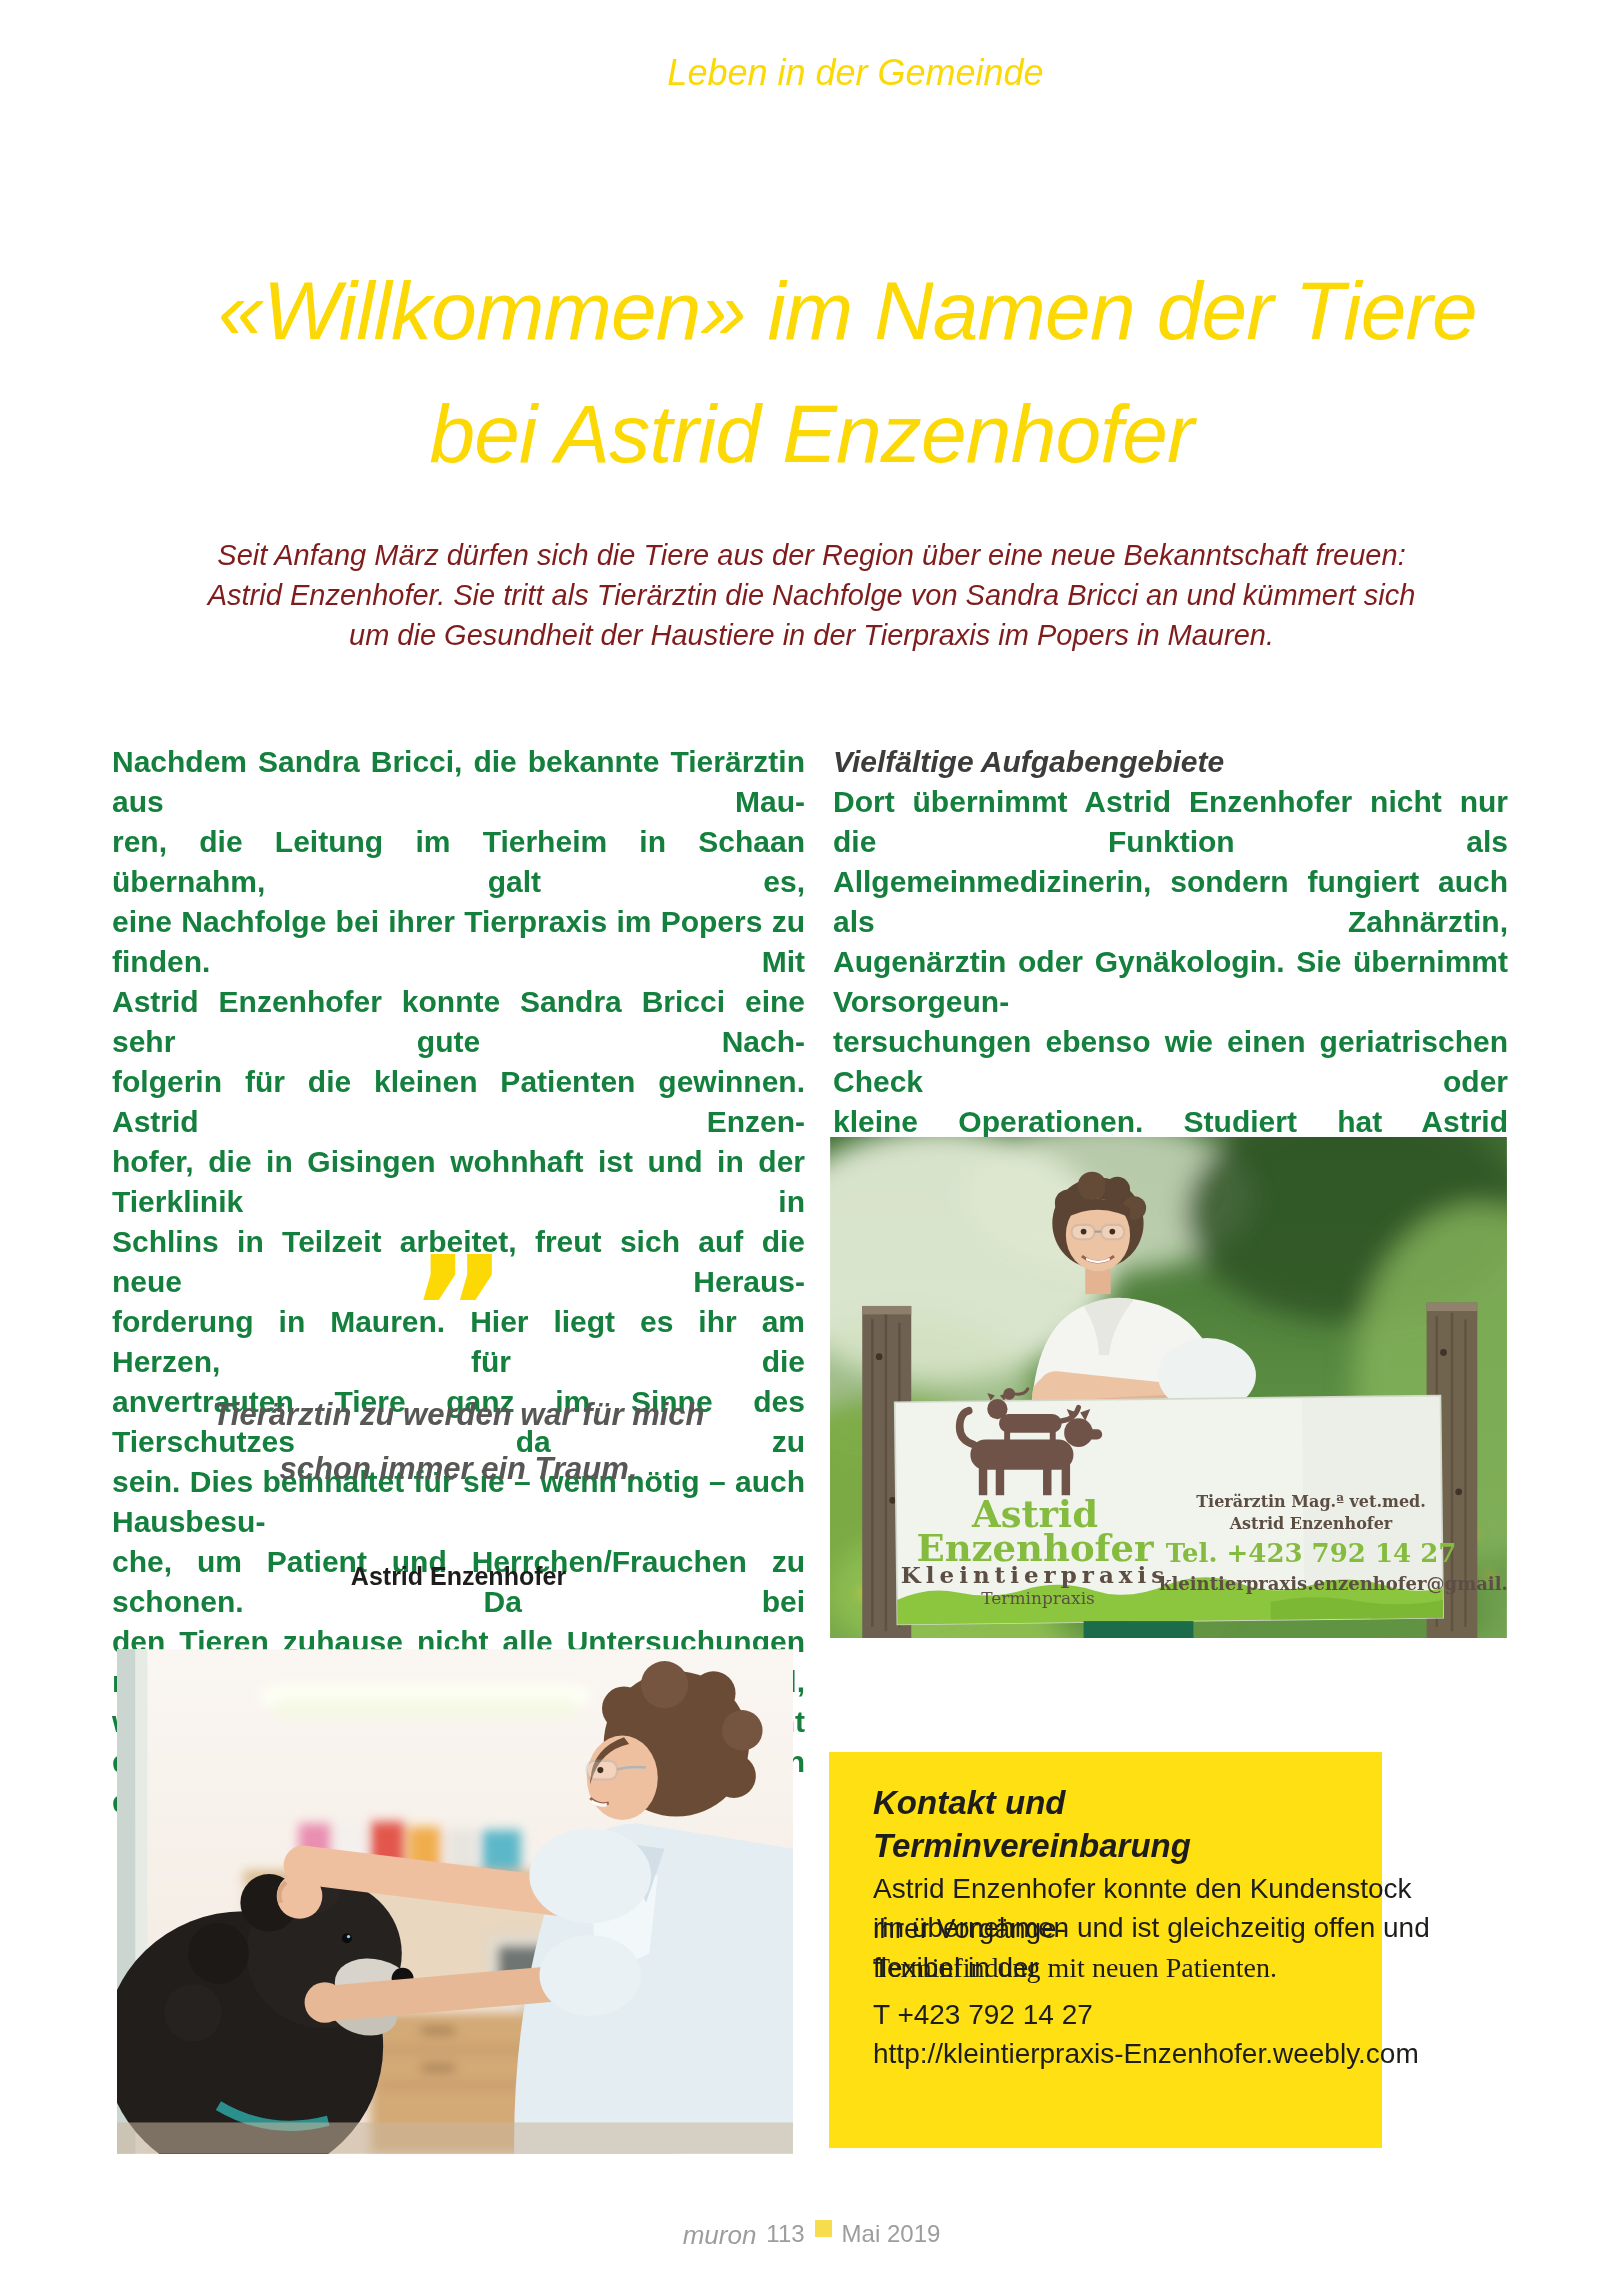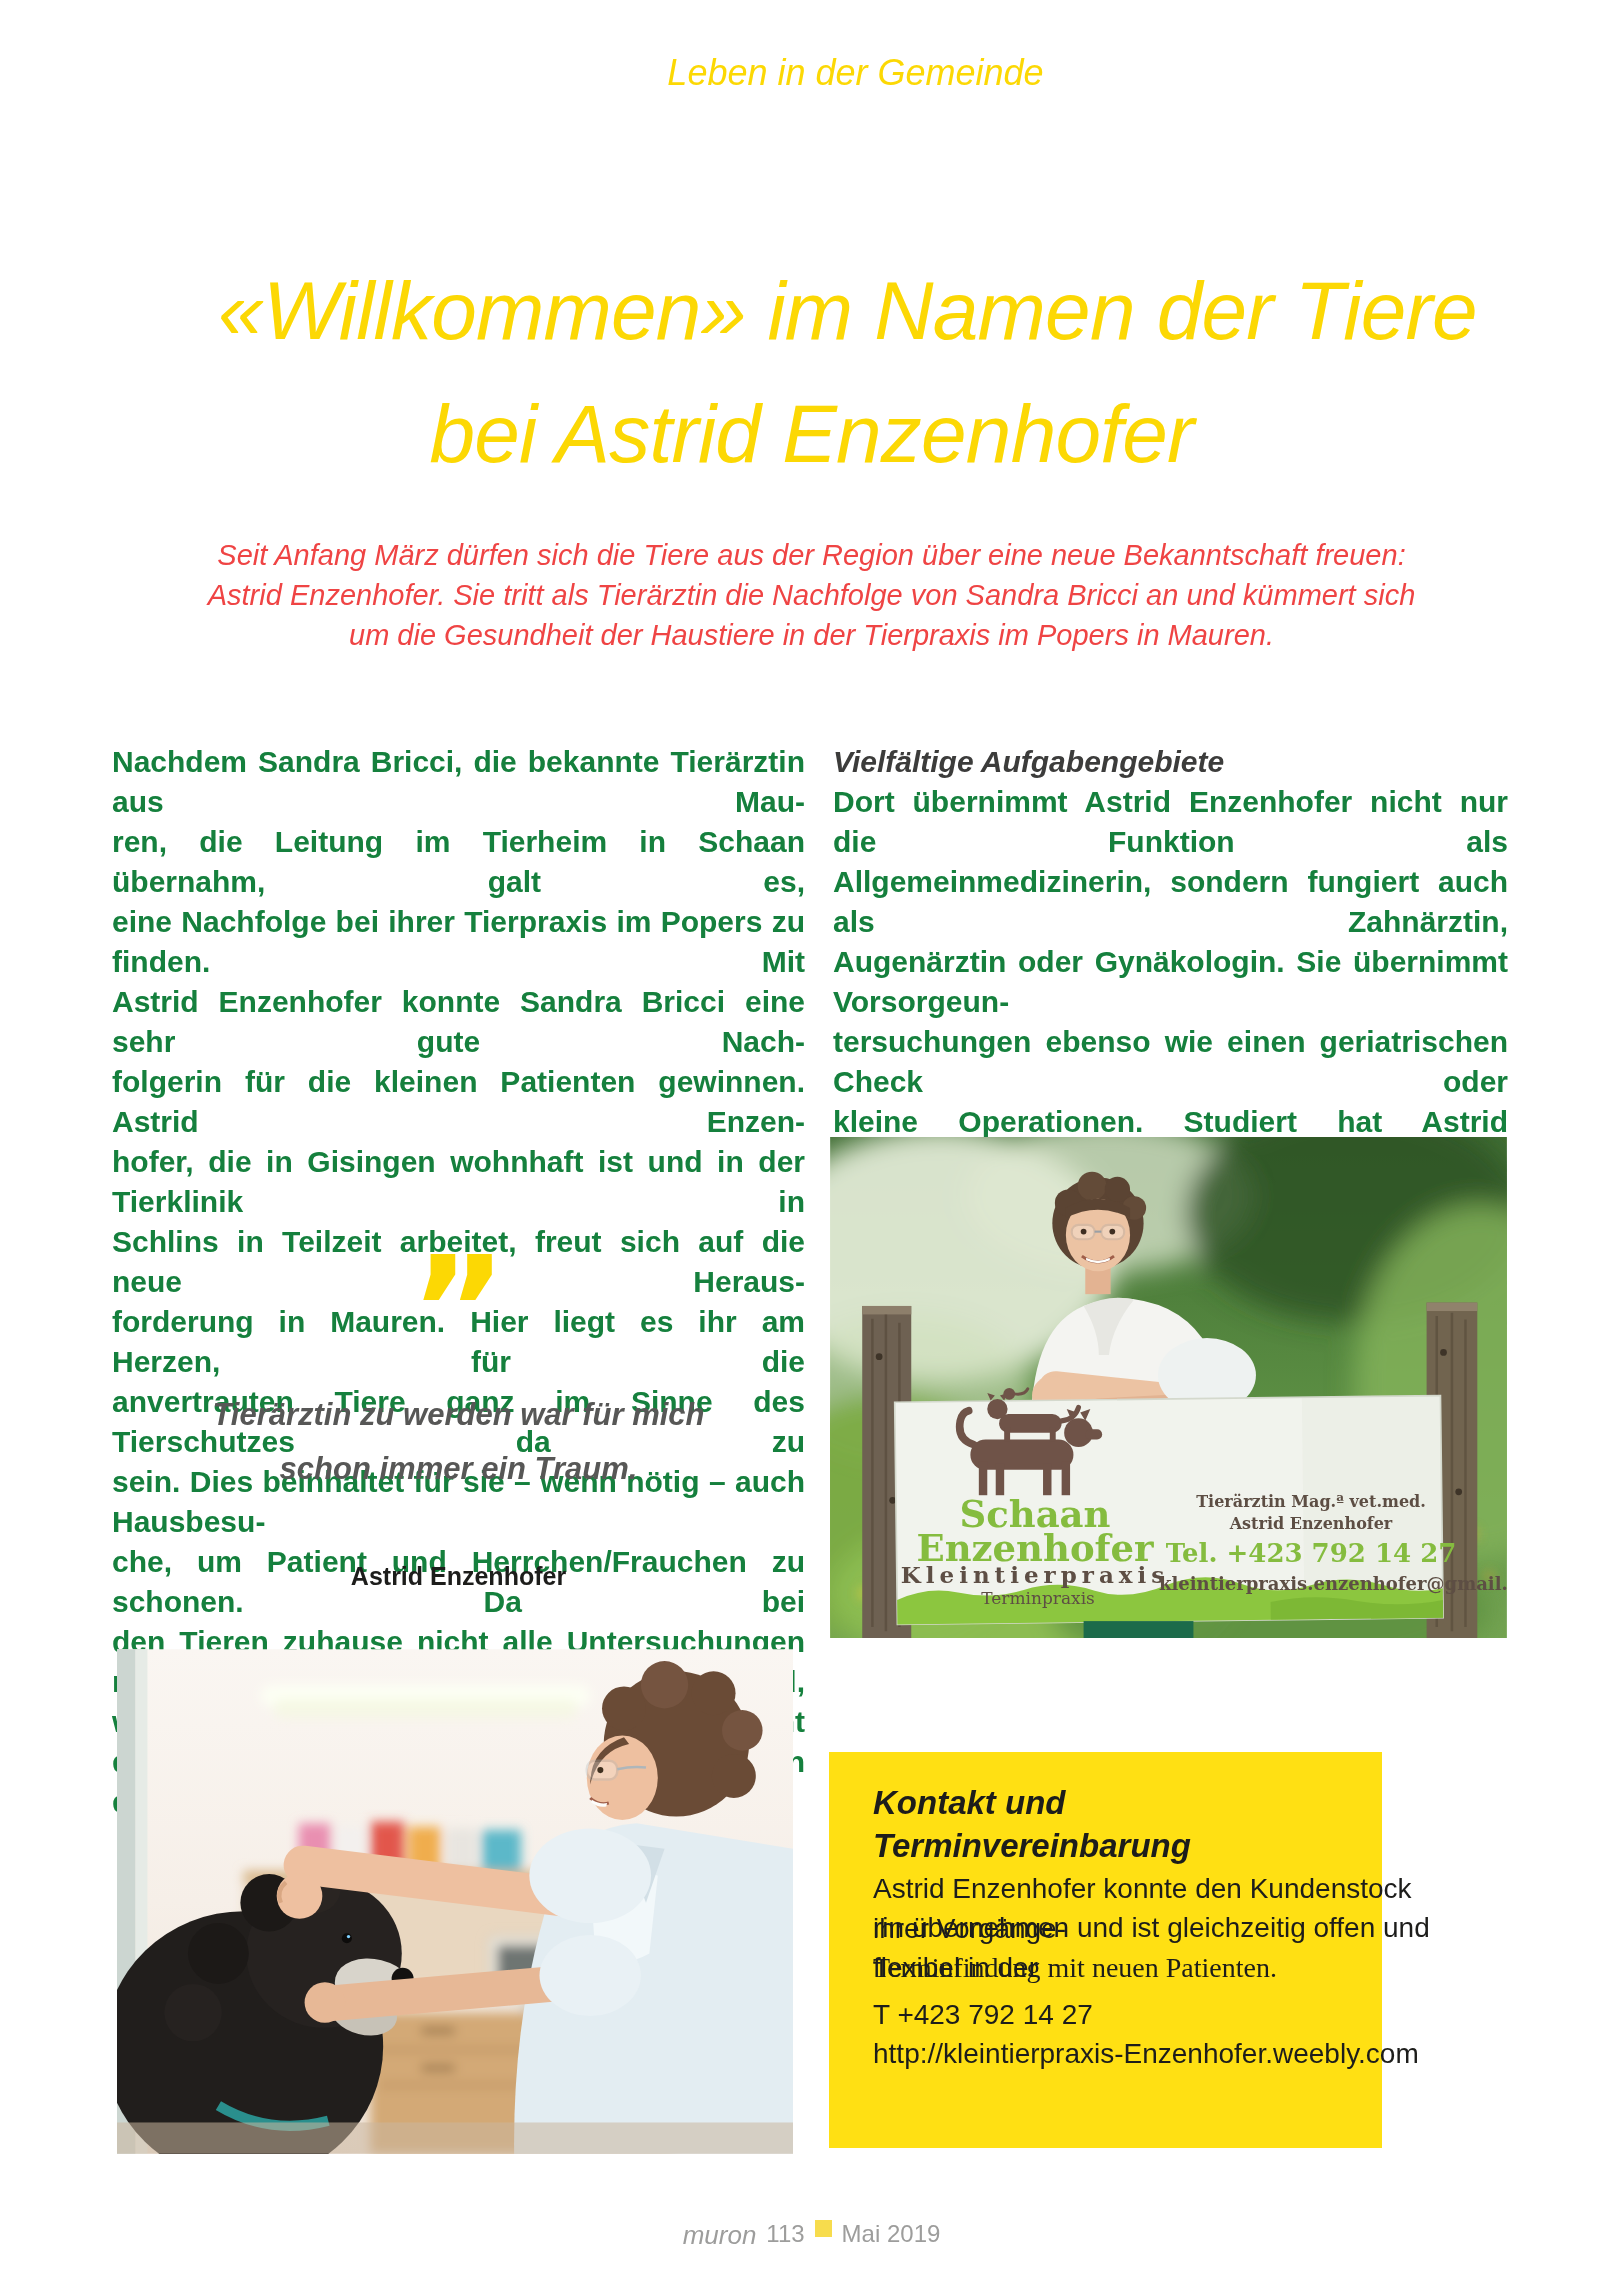--- a/index.html
+++ b/index.html
@@ -10,21 +10,21 @@
   
   .section-label{left:12px;top:52px;width:1623px;text-align:center;font-style:italic;
     font-size:36px;font-weight:500;color:#FCD804;letter-spacing:0px;margin-left:32px;}
   .title-line{left:0;width:1623px;text-align:center;font-style:italic;font-weight:400;
     font-size:82px;color:#FCD804;letter-spacing:-0.8px;}
   .title-1{top:264px;padding-left:36px;}
   .title-2{top:387px;}
 
   
   .intro-line{left:0;width:1623px;text-align:center;font-style:italic;font-weight:500;
-    font-size:29px;line-height:40px;color:#ef4444;}
+    font-size:29px;line-height:40px;color:#7f1d1d;}
 
   
   .jline{font-size:30px;line-height:40px;color:#15803d;text-align:justify;text-align-last:justify;font-weight:bold;}
   .jline.last{text-align:justify;text-align-last:left;}
   .col-left{left:112px;top:742px;width:693px;}
   .col-right{left:833px;top:742px;width:675px;}
   .col-head{font-size:30px;line-height:40px;font-weight:700;font-style:italic;color:#3C3C3B;}
 
   
   .q-mark{left:112px;top:1261px;width:693px;text-align:center;color:#FCD804;
@@ -216,21 +216,21 @@
         <rect x="70" y="42" width="7" height="16"></rect>
           <rect x="124" y="42" width="7" height="16"></rect>
         <circle cx="62" cy="20" r="12"></circle>
         <path d="M54,10 l-4,-9 l9,3 Z M70,10 l4,-9 l-9,3 Z"></path>
         <path d="M138,34 q16,-2 20,-16" stroke="#6f5348" stroke-width="6" fill="none" stroke-linecap="round"></path>
         <circle cx="76" cy="2" r="7"></circle>
         <path d="M82,2 q12,2 16,-6" stroke="#6f5348" stroke-width="3.5" fill="none" stroke-linecap="round"></path>
       </g>
       <rect x="300" y="573" width="130" height="20" fill="#1c6b4a"></rect>
     </svg>
-    <div class="sg sg-name sg-n1">Schaan</div>
+    <div class="sg sg-name sg-n1">Astrid</div>
     <div class="sg sg-name sg-n2">Enzenhofer</div>
     <div class="sg sg-klein">Kleintierpraxis</div>
     <div class="sg sg-termin">Terminpraxis</div>
     <div class="sg sg-cred">Tierärztin Mag.ª vet.med.</div>
     <div class="sg sg-credname">Astrid Enzenhofer</div>
     <div class="sg sg-tel">Tel. +423 792 14 27</div>
     <div class="sg sg-email">kleintierpraxis.enzenhofer@gmail.com</div>
   </figure>
 
   <figure class="abs photo photo-clinic" style="margin:0">

